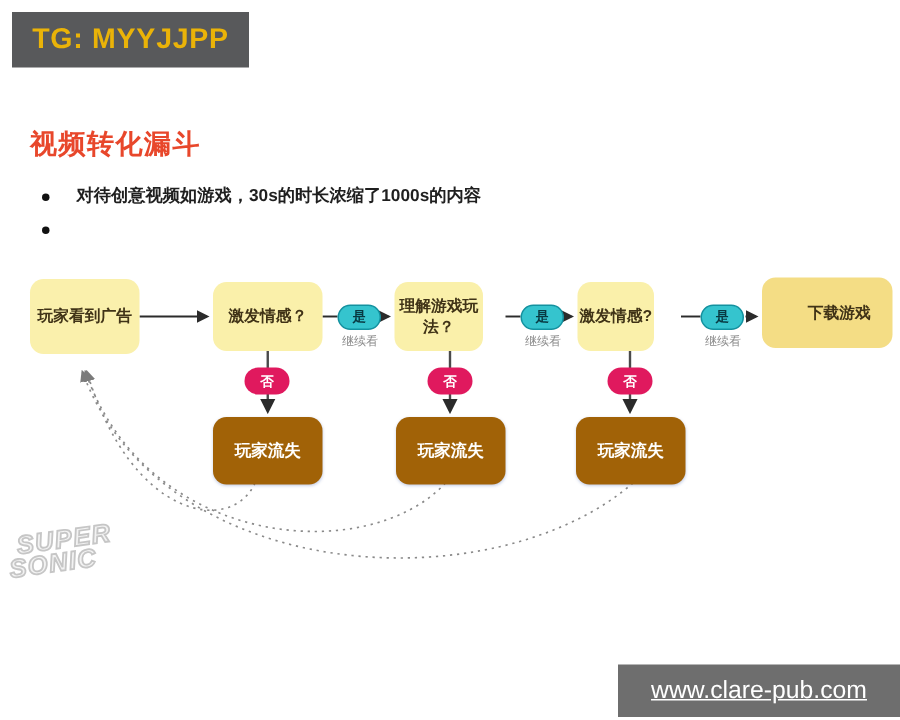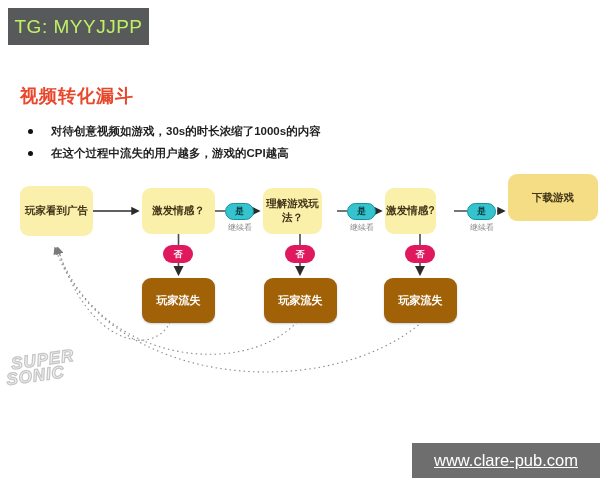--- a/index.html
+++ b/index.html
@@ -1,23 +1,23 @@
 <!DOCTYPE html>
 <html><head>
 <meta charset="utf-8">
 <style>
   html,body{margin:0;padding:0;}
   body{
     width:600px;height:480px;position:relative;background:#ffffff;
     font-family:"Liberation Sans","DejaVu Sans",sans-serif;overflow:hidden;
   }
   .tg-badge{
-    position:absolute;left:8px;top:8px;width:141px;height:37px;
-    background:#58595b;color:#bef264;font-size:19px;letter-spacing:.5px;
-    display:flex;align-items:center;justify-content:center;
+    position:absolute;left:8px;top:8px;width:158px;height:37px;
+    background:#58595b;color:#eab308;font-size:19px;letter-spacing:.5px;
+    display:flex;align-items:center;justify-content:center;font-weight:bold;
   }
   .title{
     position:absolute;left:20px;top:84px;
     color:#e8472b;font-size:18px;font-weight:bold;letter-spacing:1px;
   }
   .bullets{position:absolute;left:28px;top:124px;width:400px;}
   .bullet{display:flex;align-items:flex-start;margin-bottom:8px;color:#1f1f1f;
     font-size:11.5px;font-weight:600;line-height:14px;}
   .bullet .dot{width:5px;height:5px;border-radius:50%;background:#111;margin:5px 18px 0 0;flex:none;}
   svg.wires{position:absolute;left:0;top:0;z-index:1;}
@@ -63,21 +63,20 @@
 <div class="tg-badge">TG: MYYJJPP</div>
 
 <div class="title">视频转化漏斗</div>
 <div class="bullets">
   <div class="bullet">
     <span class="dot"></span>
     <span>对待创意视频如游戏，30s的时长浓缩了1000s的内容</span>
   </div>
   <div class="bullet">
     <span class="dot"></span>
-    <span>在这个过程中流失的用户越多，游戏的CPI越高</span>
   </div>
 </div>
 
 <svg class="wires" width="600" height="480">
   <defs>
     <marker id="arrB" viewBox="0 0 10 10" refX="8" refY="5" markerWidth="6.5" markerHeight="6.5" orient="auto-start-reverse">
       <path d="M0,0 L10,5 L0,10 z" fill="#2b2b2b"></path>
     </marker>
     <marker id="arrG" viewBox="0 0 10 10" refX="8" refY="5" markerWidth="7" markerHeight="7" orient="auto-start-reverse">
       <path d="M0,0 L10,5 L0,10 z" fill="#7b7b7b"></path>
@@ -98,21 +97,21 @@
 
   <path d="M170,322 C 155,356 88,348 58,248" stroke="#8a8a8a" stroke-width="1.1" stroke-dasharray="1.5 3.2" fill="none" marker-end="url(#arrG)"></path>
   <path d="M297,322 C 245,378 98,366 57,248" stroke="#8a8a8a" stroke-width="1.1" stroke-dasharray="1.5 3.2" fill="none" marker-end="url(#arrG)"></path>
   <path d="M422,322 C 330,402 108,392 55,248" stroke="#8a8a8a" stroke-width="1.1" stroke-dasharray="1.5 3.2" fill="none" marker-end="url(#arrG)"></path>
 </svg>
 
 <div class="node ybox first" style="left:20px;top:186px;width:73px;">玩家看到广告</div>
 <div class="node ybox" style="left:142px;top:188px;width:73px;">激发情感？</div>
 <div class="node ybox" style="left:263px;top:188px;width:59px;">理解游戏玩法？</div>
 <div class="node ybox" style="left:385px;top:188px;width:51px;">激发情感?</div>
-<div class="node ybox last" style="left:508px;top:174px;width:90px;height:47px;">下载游戏</div>
+<div class="node ybox last" style="left:508px;top:185px;width:71px;height:47px;padding-left:16px;">下载游戏</div>
 
 <div class="pill-yes" style="left:225px;top:203px;">是</div>
 <div class="pill-sub" style="left:220px;top:222px;">继续看</div>
 <div class="pill-yes" style="left:347px;top:203px;">是</div>
 <div class="pill-sub" style="left:342px;top:222px;">继续看</div>
 <div class="pill-yes" style="left:467px;top:203px;">是</div>
 <div class="pill-sub" style="left:462px;top:222px;">继续看</div>
 
 <div class="pill-no" style="left:163px;top:245px;">否</div>
 <div class="pill-no" style="left:285px;top:245px;">否</div>

